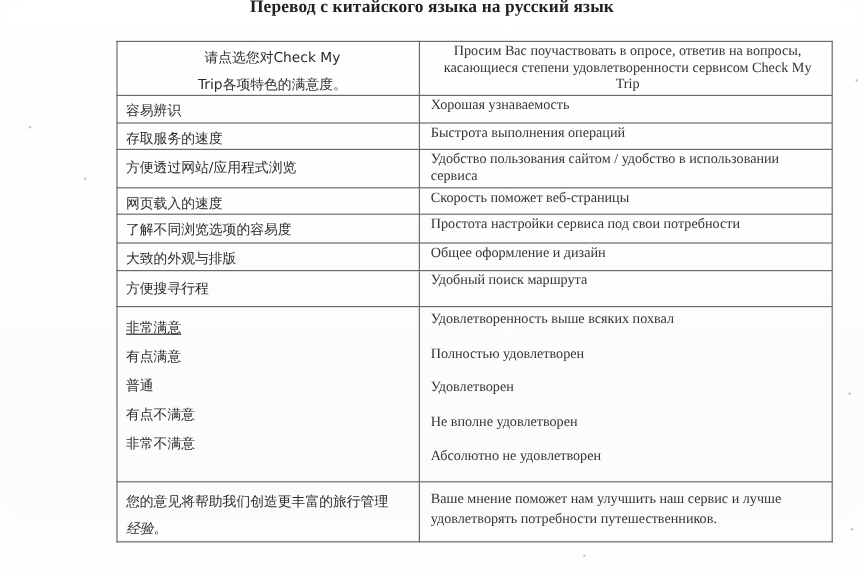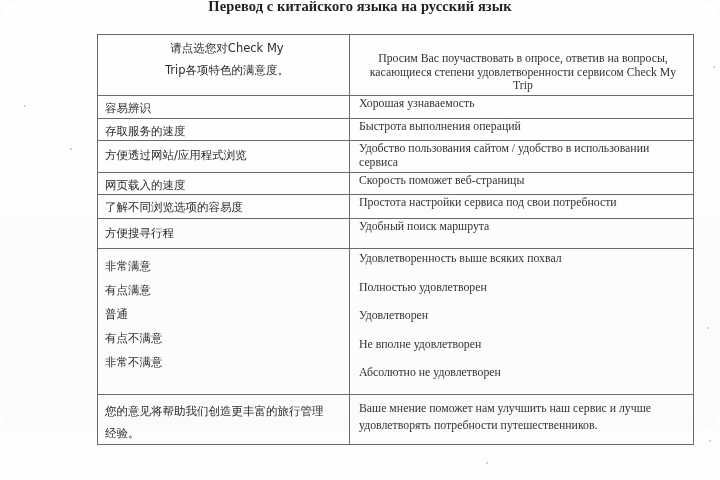--- a/index.html
+++ b/index.html
@@ -72,36 +72,36 @@
     tr.r4 td { height: 20px; }
     tr.r5 td { height: 22px; }
     tr.r6 td { height: 21px; }
     tr.r7 td { height: 28px; }
     tr.r8 td { height: 142px; }
     tr.r9 td { height: 27px; }
     tr.r10 td { height: 44px; }
 
     .r0 .zh .zh-line:first-child { margin-top: 6px; }
     .r0 .zh .zh-line:nth-child(2) { margin-top: 8px; }
-    .r0 .ru { padding-top: 17px; }
+    .r0 .ru { padding-top: 1px; }
     .r1 .zh .zh-line, .r2 .zh .zh-line, .r4 .zh .zh-line,
     .r5 .zh .zh-line, .r6 .zh .zh-line { margin-top: 5px; }
     .r3 .zh .zh-line { margin-top: 7px; }
     .r7 .zh .zh-line { margin-top: 7px; }
     .r1 .ru, .r2 .ru, .r3 .ru, .r4 .ru, .r5 .ru, .r6 .ru, .r7 .ru { padding-top: 1px; }
 
     .r8 .zh .zh-line { line-height: 14px; margin-bottom: 10px; }
-    .r8 .zh .zh-line:first-child { margin-top: 10px; }
+    .r8 .zh .zh-line:first-child { margin-top: 10px; text-decoration: underline; }
     .r8 .ru .ru-line { line-height: 14px; margin-bottom: 14.5px; }
     .r8 .ru .ru-line:first-child { margin-top: 2px; }
 
     .r9 .zh .zh-line { margin-top: 11px; }
     .r9 .ru { padding-top: 4px; }
     .r10 .zh .zh-line:first-child { margin-top: 9px; }
-    .r10 .zh .zh-line:nth-child(2) { margin-top: 8px; }
+    .r10 .zh .zh-line:nth-child(2) { margin-top: 8px; font-style: italic; }
     .r10 .ru { padding-top: 5px; line-height: 17px; }
 
     .speck {
       position: absolute;
       width: 2px; height: 2px;
       border-radius: 50%;
       background: #9a9a9a;
       opacity: 0.6;
     }
   </style>
@@ -153,20 +153,28 @@
         <td class="ru">
           <span class="ru-line">Скорость поможет веб-страницы</span>
         </td>
       </tr>
       <tr class="r5">
         <td class="zh">
           <span class="zh-line">了解不同浏览选项的容易度</span>
         </td>
         <td class="ru">
           <span class="ru-line">Простота настройки сервиса под свои потребности</span>
+        </td>
+      </tr>
+      <tr class="r6">
+        <td class="zh">
+          <span class="zh-line">大致的外观与排版</span>
+        </td>
+        <td class="ru">
+          <span class="ru-line">Общее оформление и дизайн</span>
         </td>
       </tr>
       <tr class="r7">
         <td class="zh">
           <span class="zh-line">方便搜寻行程</span>
         </td>
         <td class="ru">
           <span class="ru-line">Удобный поиск маршрута</span>
         </td>
       </tr>

